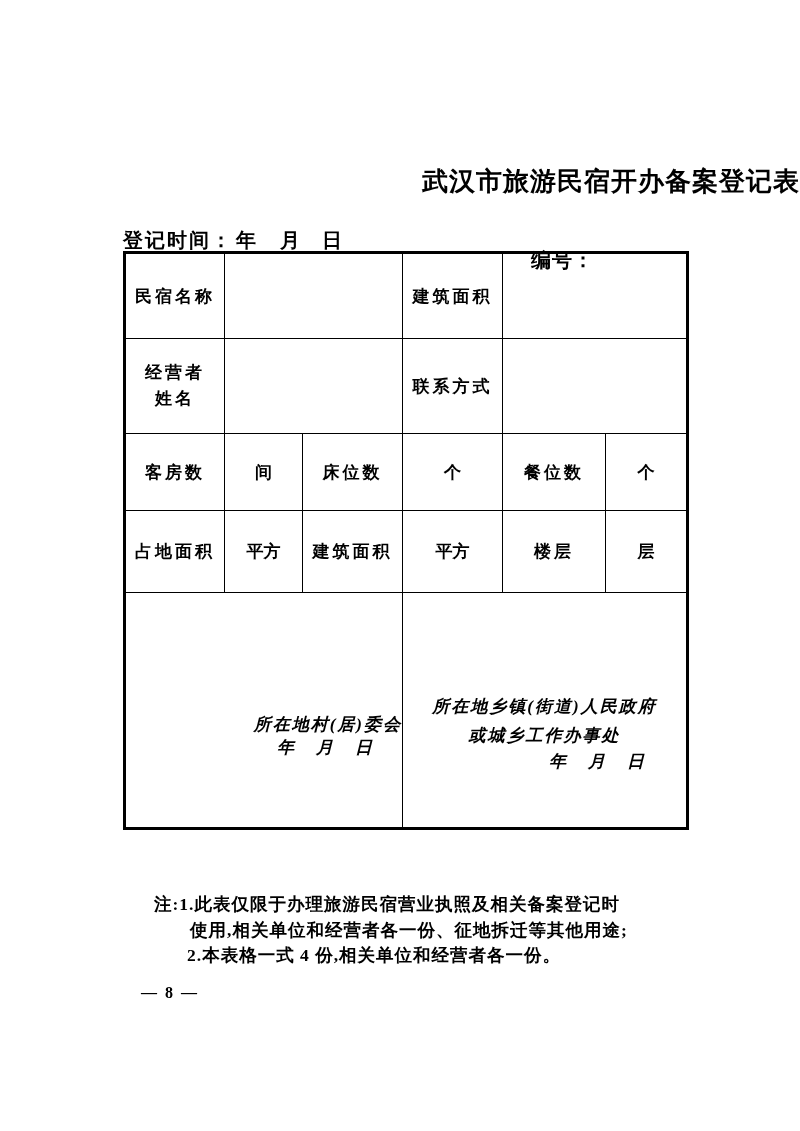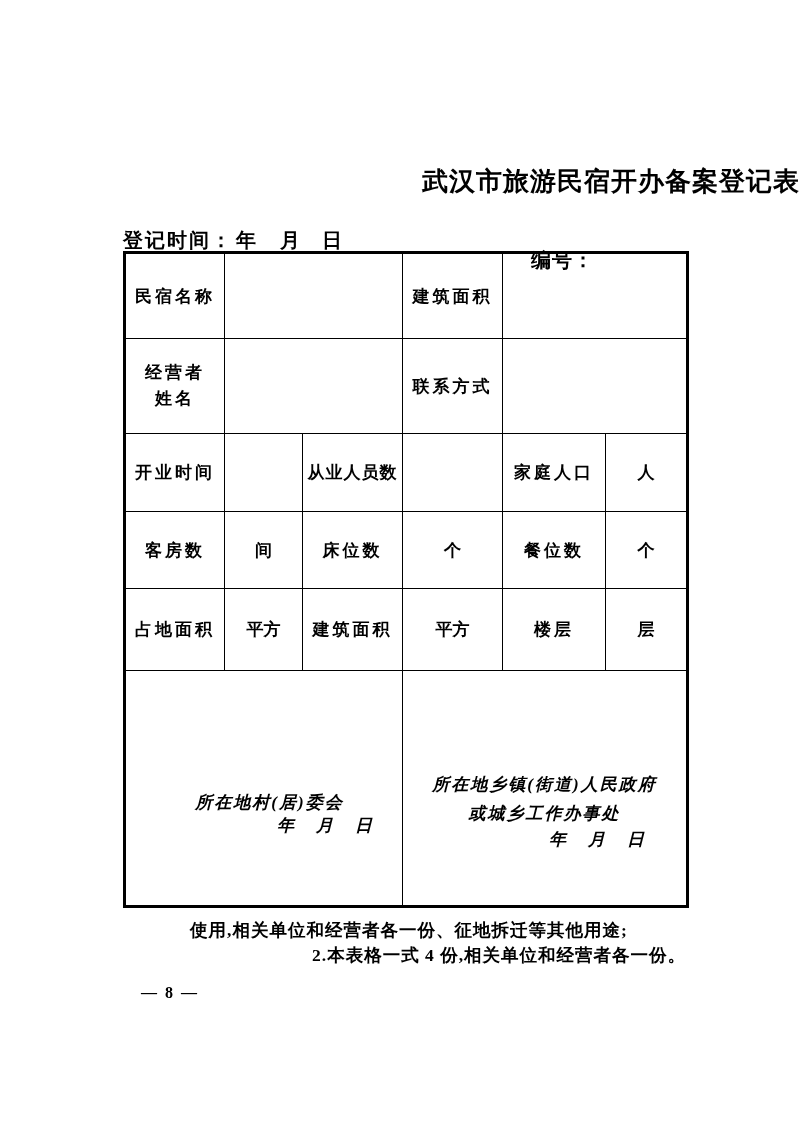--- a/index.html
+++ b/index.html
@@ -48,42 +48,42 @@
   td.unit-last { text-align:right; padding-right:20px; }
   .two-line { line-height:26px; }
 
   td.bigcell { vertical-align:top;font-style:italic; }
   .bigcell-inner {
     display:flex; flex-direction:column;
     height:100%; width:100%;
   }
   .r6-left-title {
     margin-top:62px; padding-left:11px;
-    text-align:center; letter-spacing:2px;
+    text-align:right; letter-spacing:2px;
   }
   .r6-right-title {
     margin-top:56px;
     text-align:center; letter-spacing:2px; line-height:29px;
   }
   .r6-date {
     margin-top:auto; align-self:flex-end;
     margin-bottom:11px;
     display:inline-flex; gap:22px;
     letter-spacing:0;
   }
   .r6-date-left  { margin-right:30px; }
   .r6-date-right { margin-right:42px; }
 
   .notes {
     position:absolute; top:892px; left:154px; width:532px;
     font-size:17.5px; font-weight:600;
     line-height:25.5px; letter-spacing:1px;
   }
   .notes .n1 { padding-left:36px; text-indent:-36px; }
-  .notes .n2 { margin-left:33px;text-align:right; }
+  .notes .n2 { margin-left:33px; }
 
   .page-number {
     position:absolute; top:984px; left:141px;
     font-size:16px; font-weight:600; letter-spacing:2px;
   }
 </style>
 </head>
 <body>
 
 <div class="page">
@@ -118,28 +118,20 @@
       <td class="lbl">
         <div class="two-line">
           <div>经营者</div>
           <div>姓名</div>
         </div>
       </td>
       <td colspan="2"></td>
       <td class="lbl">联系方式</td>
       <td colspan="2"></td>
     </tr>
-    <tr style="height:78px">
-      <td class="lbl">开业时间</td>
-      <td></td>
-      <td class="lbl5">从业人员数</td>
-      <td></td>
-      <td class="lbl">家庭人口</td>
-      <td class="unit unit-last">人</td>
-    </tr>
     <tr style="height:77px">
       <td class="lbl">客房数</td>
       <td class="unit">间</td>
       <td class="lbl">床位数</td>
       <td class="unit unit-mid">个</td>
       <td class="lbl">餐位数</td>
       <td class="unit unit-last">个</td>
     </tr>
     <tr style="height:82px">
       <td class="lbl">占地面积</td>
@@ -172,21 +164,21 @@
             <span>日</span>
           </div>
         </div>
       </td>
     </tr>
   </tbody>
     </table>
 
   <div class="notes">
     <div class="n1">
-      <br>
+      <span>注:1.此表仅限于办理旅游民宿营业执照及相关备案登记时</span><br>
       <span>使用,相关单位和经营者各一份、征地拆迁等其他用途;</span>
     </div>
     <div class="n2">2.本表格一式 4 份,相关单位和经营者各一份。</div>
   </div>
 
   <div class="page-number">— 8 —</div>
 
 </div>
 
 </body></html>

